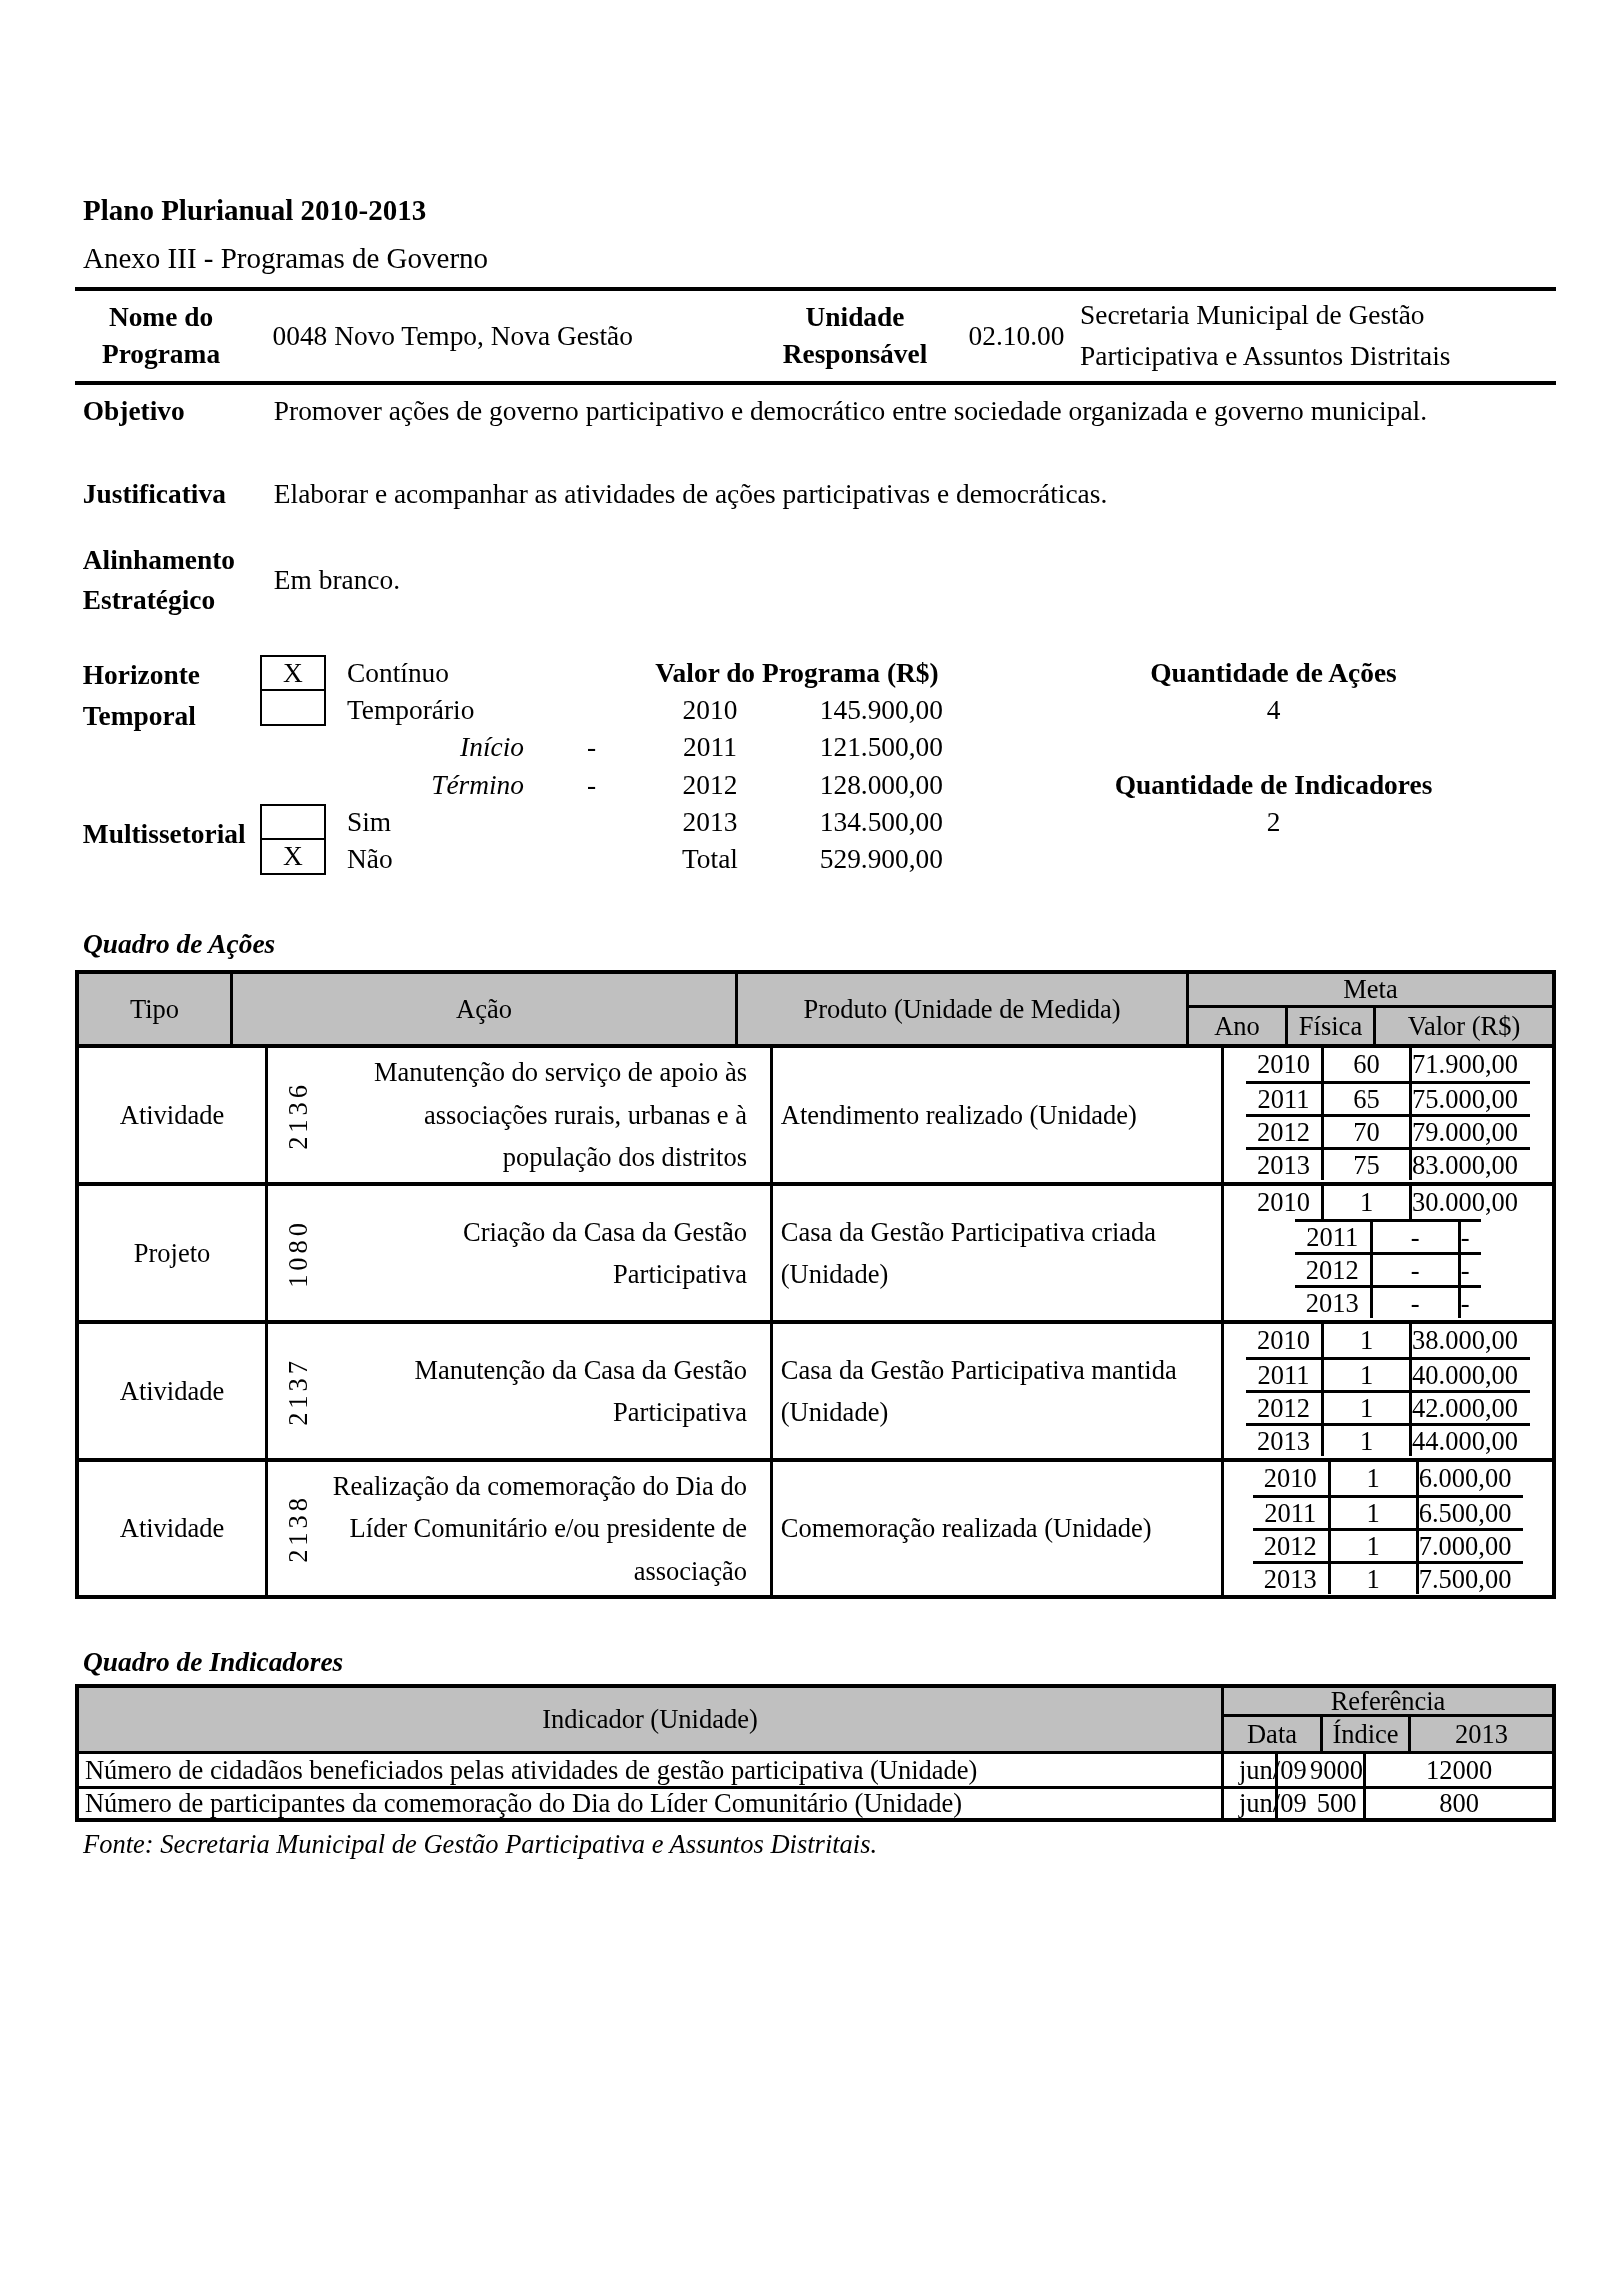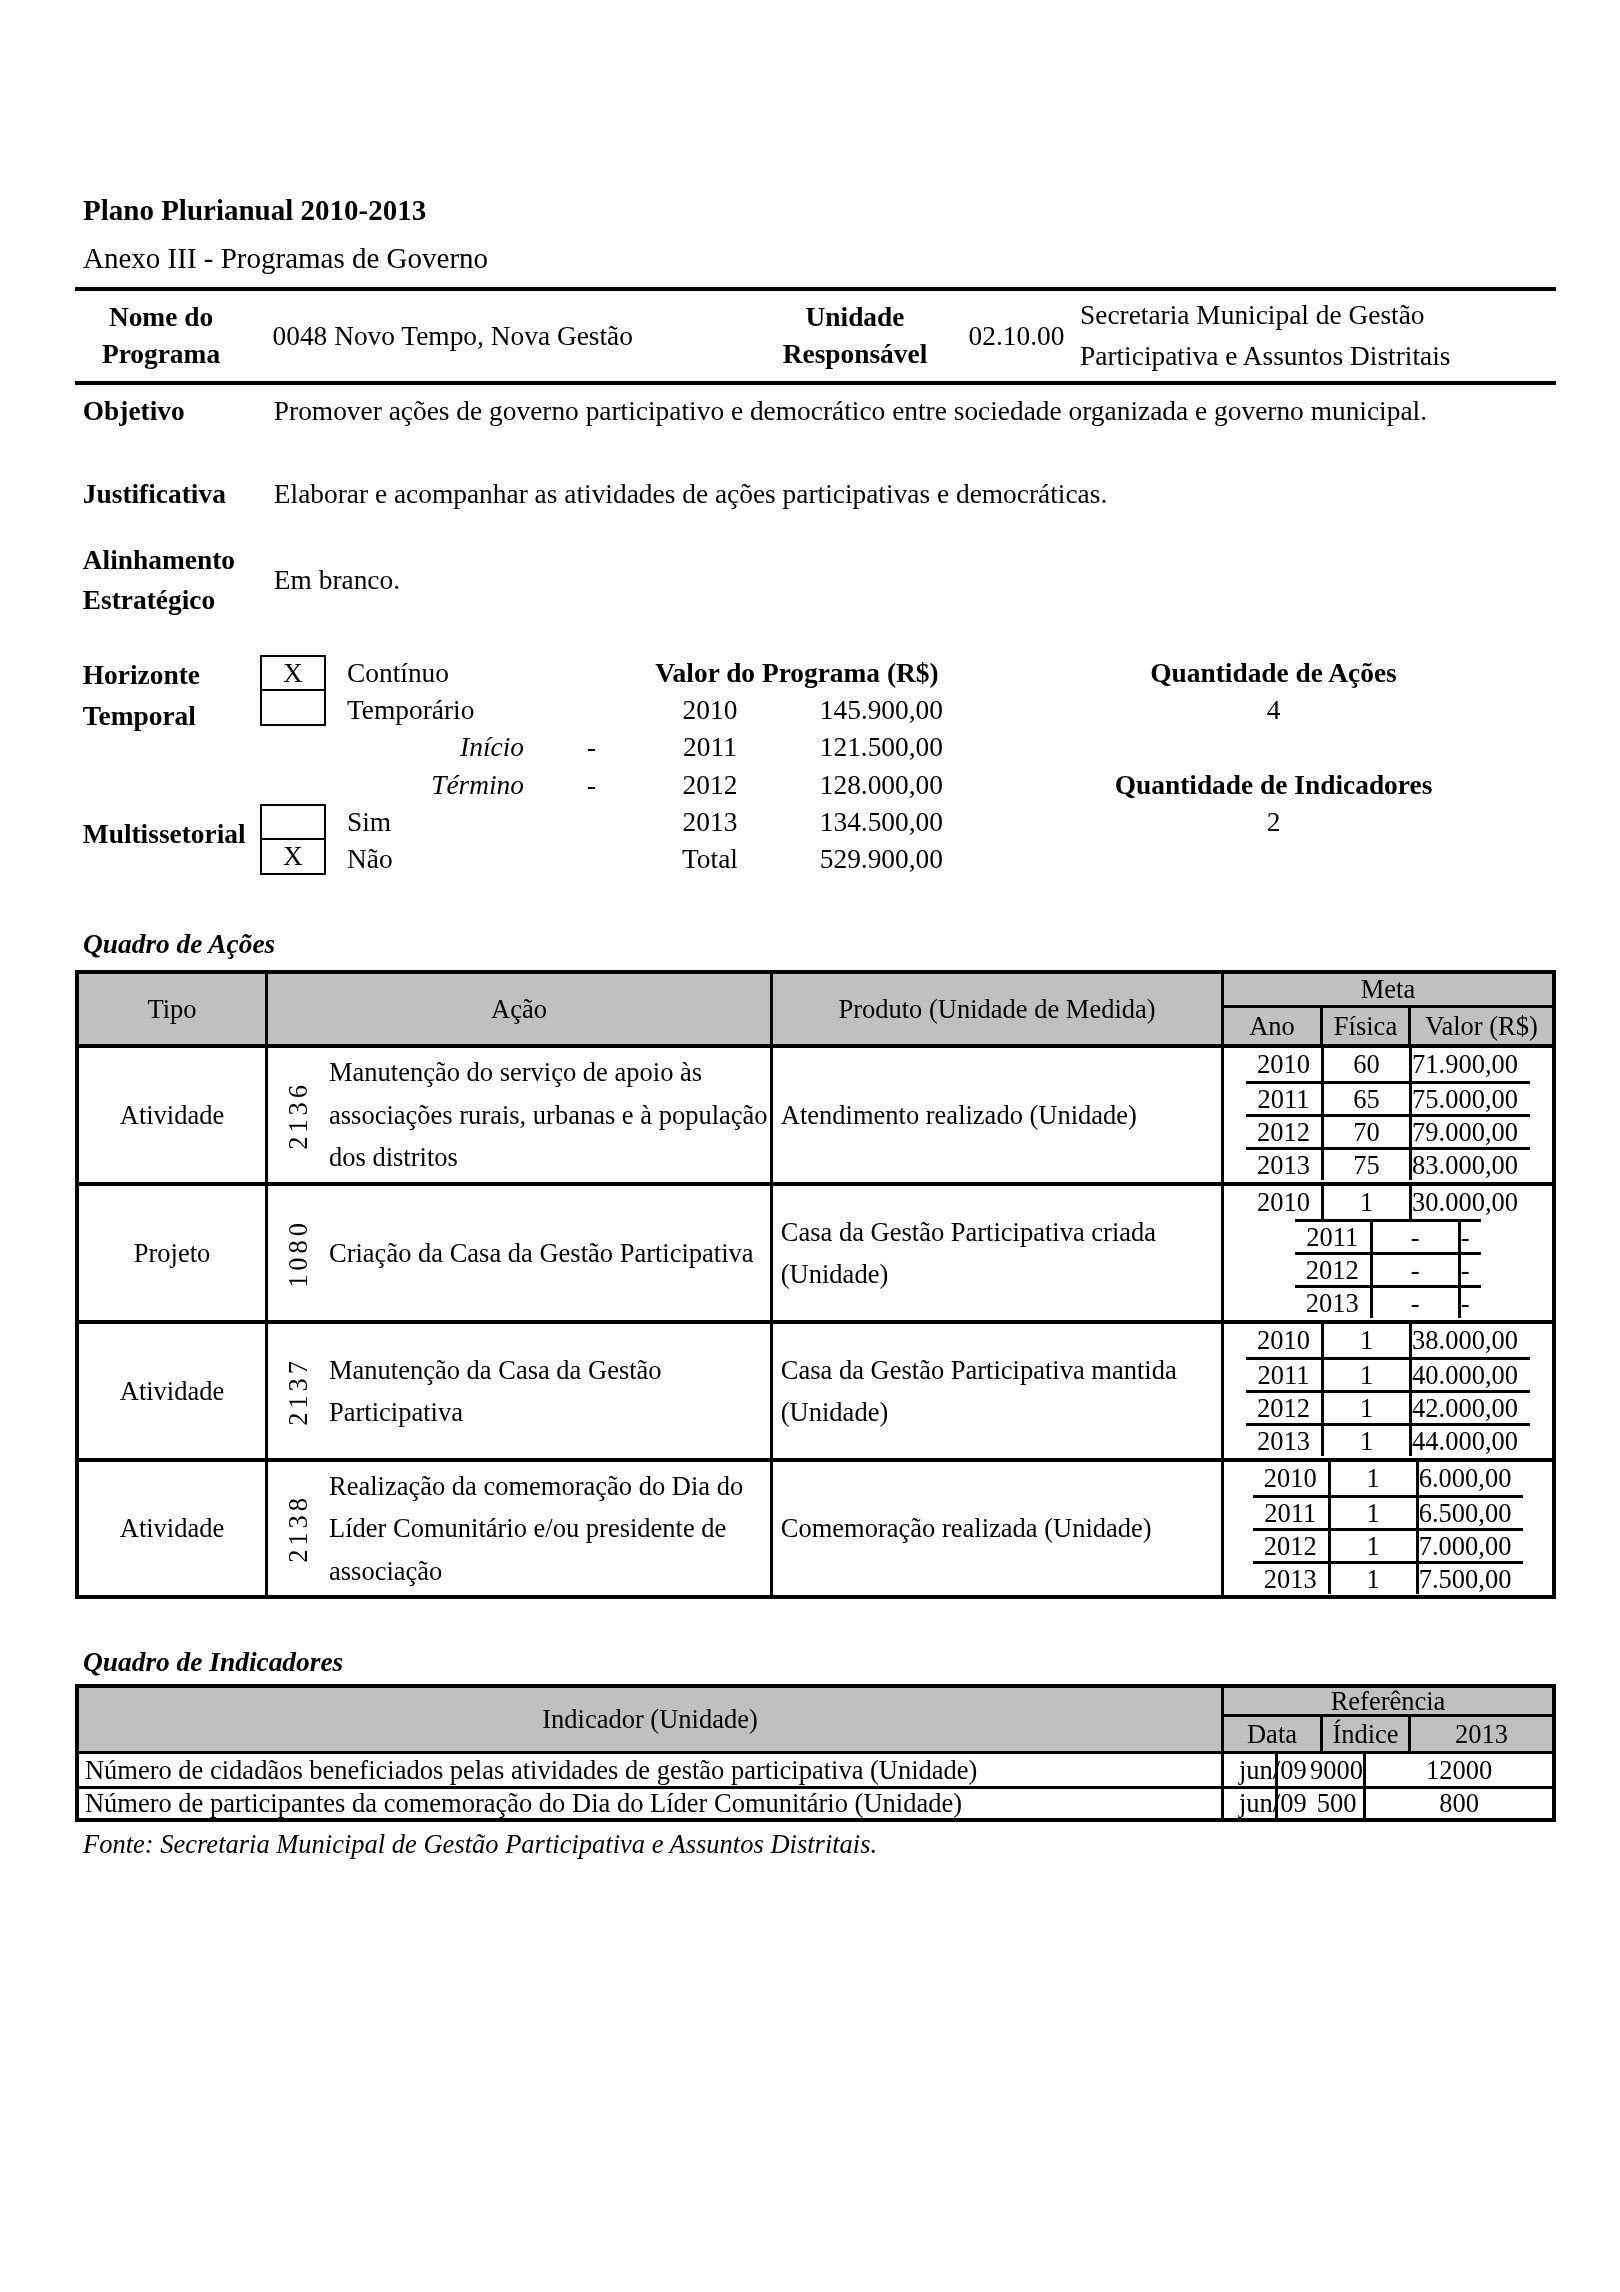--- a/index.html
+++ b/index.html
@@ -51,39 +51,39 @@
 
   .section-title{left:83px;font-weight:bold;font-size:27.4px;font-style:italic;}
 
   
   .acoes-table{
     left:75px;top:970px;width:1481px;box-sizing:border-box;
     border:4.9px solid #000;font-size:26.5px;
   }
   .a-hdr{display:flex;height:74px;box-sizing:border-box;border-bottom:4.9px solid #000;background:#c0c0c0;}
   .hc{display:flex;align-items:center;justify-content:center;box-sizing:border-box;border-right:3.9px solid #000;}
-  .hc-tipo{width:189px;}
+  .hc-tipo{width:154px;}
   .hc-acao{width:505px;}
   .hc-prod{width:451px;}
   .hc-meta{flex:1;flex-direction:column;border-right:none;display:flex;}
   .hc-meta-top{height:34px;box-sizing:border-box;border-bottom:3.9px solid #000;display:flex;align-items:center;justify-content:center;width:100%;}
   .hc-meta-sub{flex:1;display:flex;width:100%;}
   .hms{display:flex;align-items:center;justify-content:center;box-sizing:border-box;}
   .hms-ano{width:99px;border-right:3.9px solid #000;}
   .hms-fis{width:88px;border-right:3.9px solid #000;}
   .hms-val{flex:1;}
 
   .a-group{display:flex;height:138px;box-sizing:border-box;border-bottom:4.9px solid #000;}
   .a-group:last-child{border-bottom:none;height:133px;}
   .gc{box-sizing:border-box;border-right:3.9px solid #000;display:flex;align-items:center;}
   .gc-tipo{width:189px;justify-content:center;}
   .gc-acao{width:505px;}
   .gc-code{width:61px;display:flex;align-items:center;justify-content:center;flex:none;}
   .rot{transform:rotate(-90deg);letter-spacing:3.9px;white-space:nowrap;}
-  .gc-acao-txt{flex:1;line-height:1.6;padding-right:0;}
+  .gc-acao-txt{flex:1;line-height:1.6;padding-right:23px;text-align:right;}
   .gc-prod{width:451px;padding-left:7.8px;line-height:1.6;}
   .gc-meta{flex:1;display:flex;flex-direction:column;border-right:none;}
   .m-row{display:flex;height:33px;box-sizing:border-box;}
   .m-row + .m-row{border-top:3.9px solid #000;}
   .mc{box-sizing:border-box;display:flex;align-items:center;}
   .mc-ano{width:78px;border-right:3.9px solid #000;justify-content:center;}
   .mc-fis{width:88px;border-right:3.9px solid #000;justify-content:center;}
   .mc-val{flex:1;justify-content:flex-end;padding-right:11.8px;}
 
   

